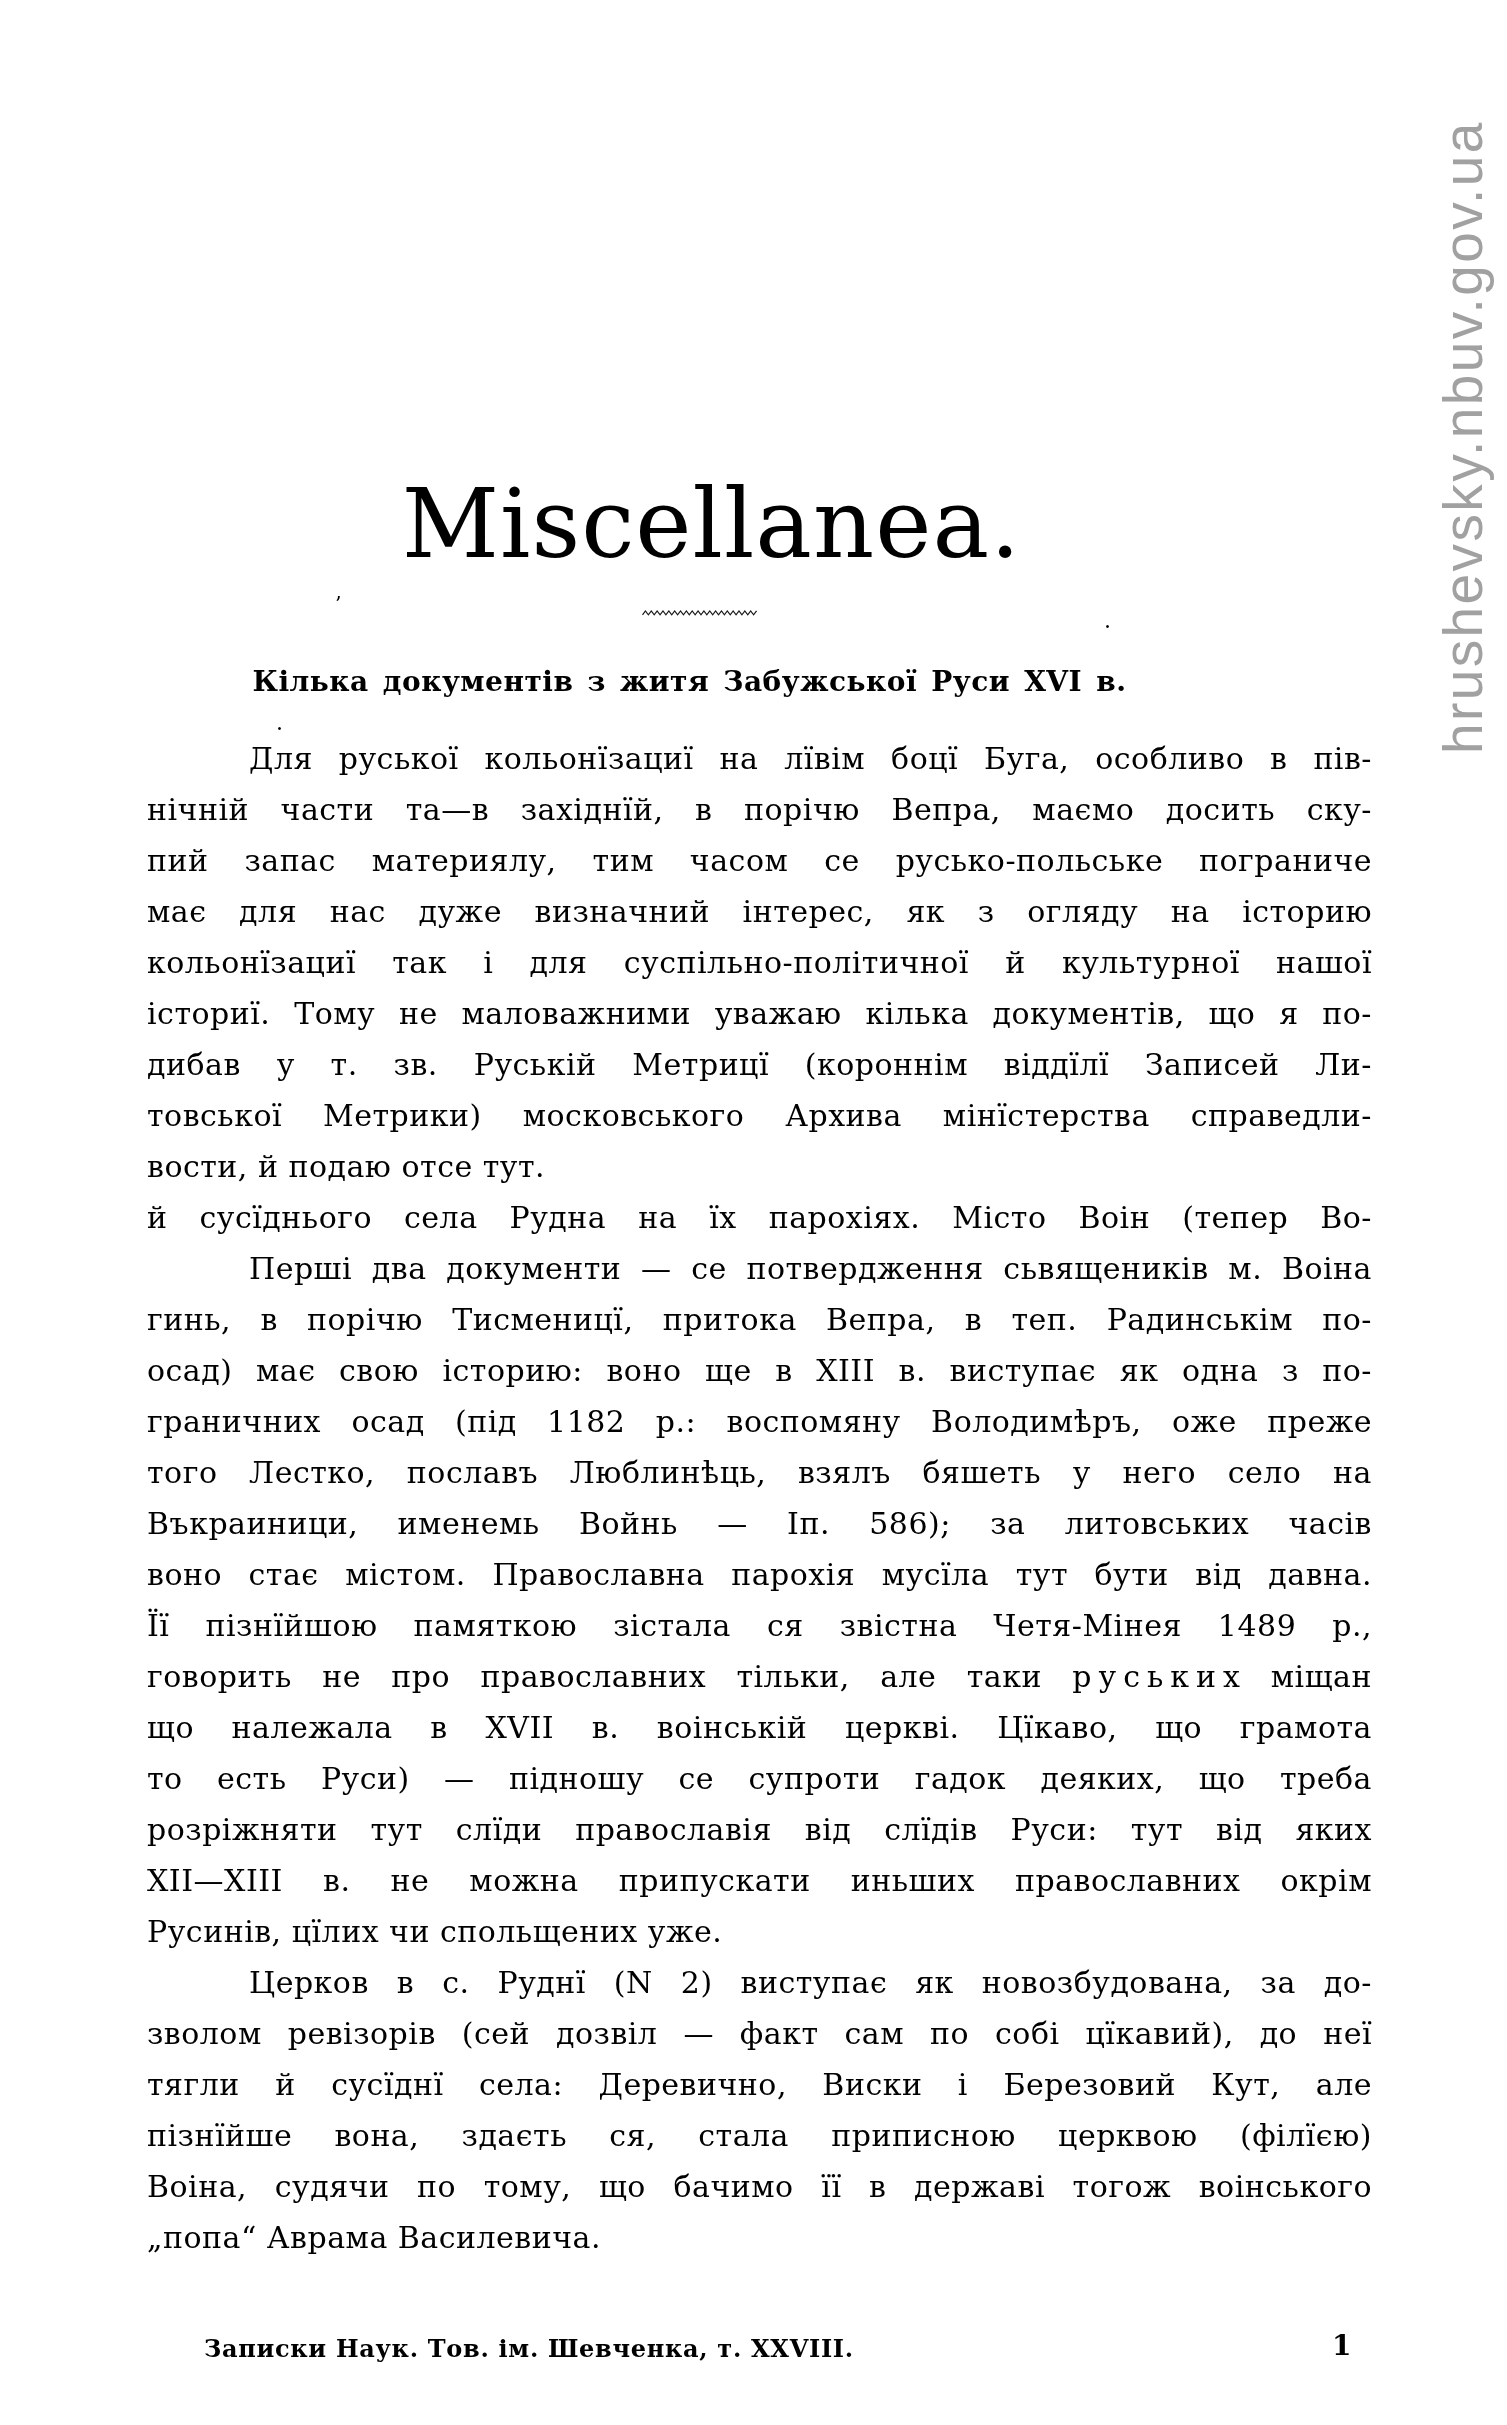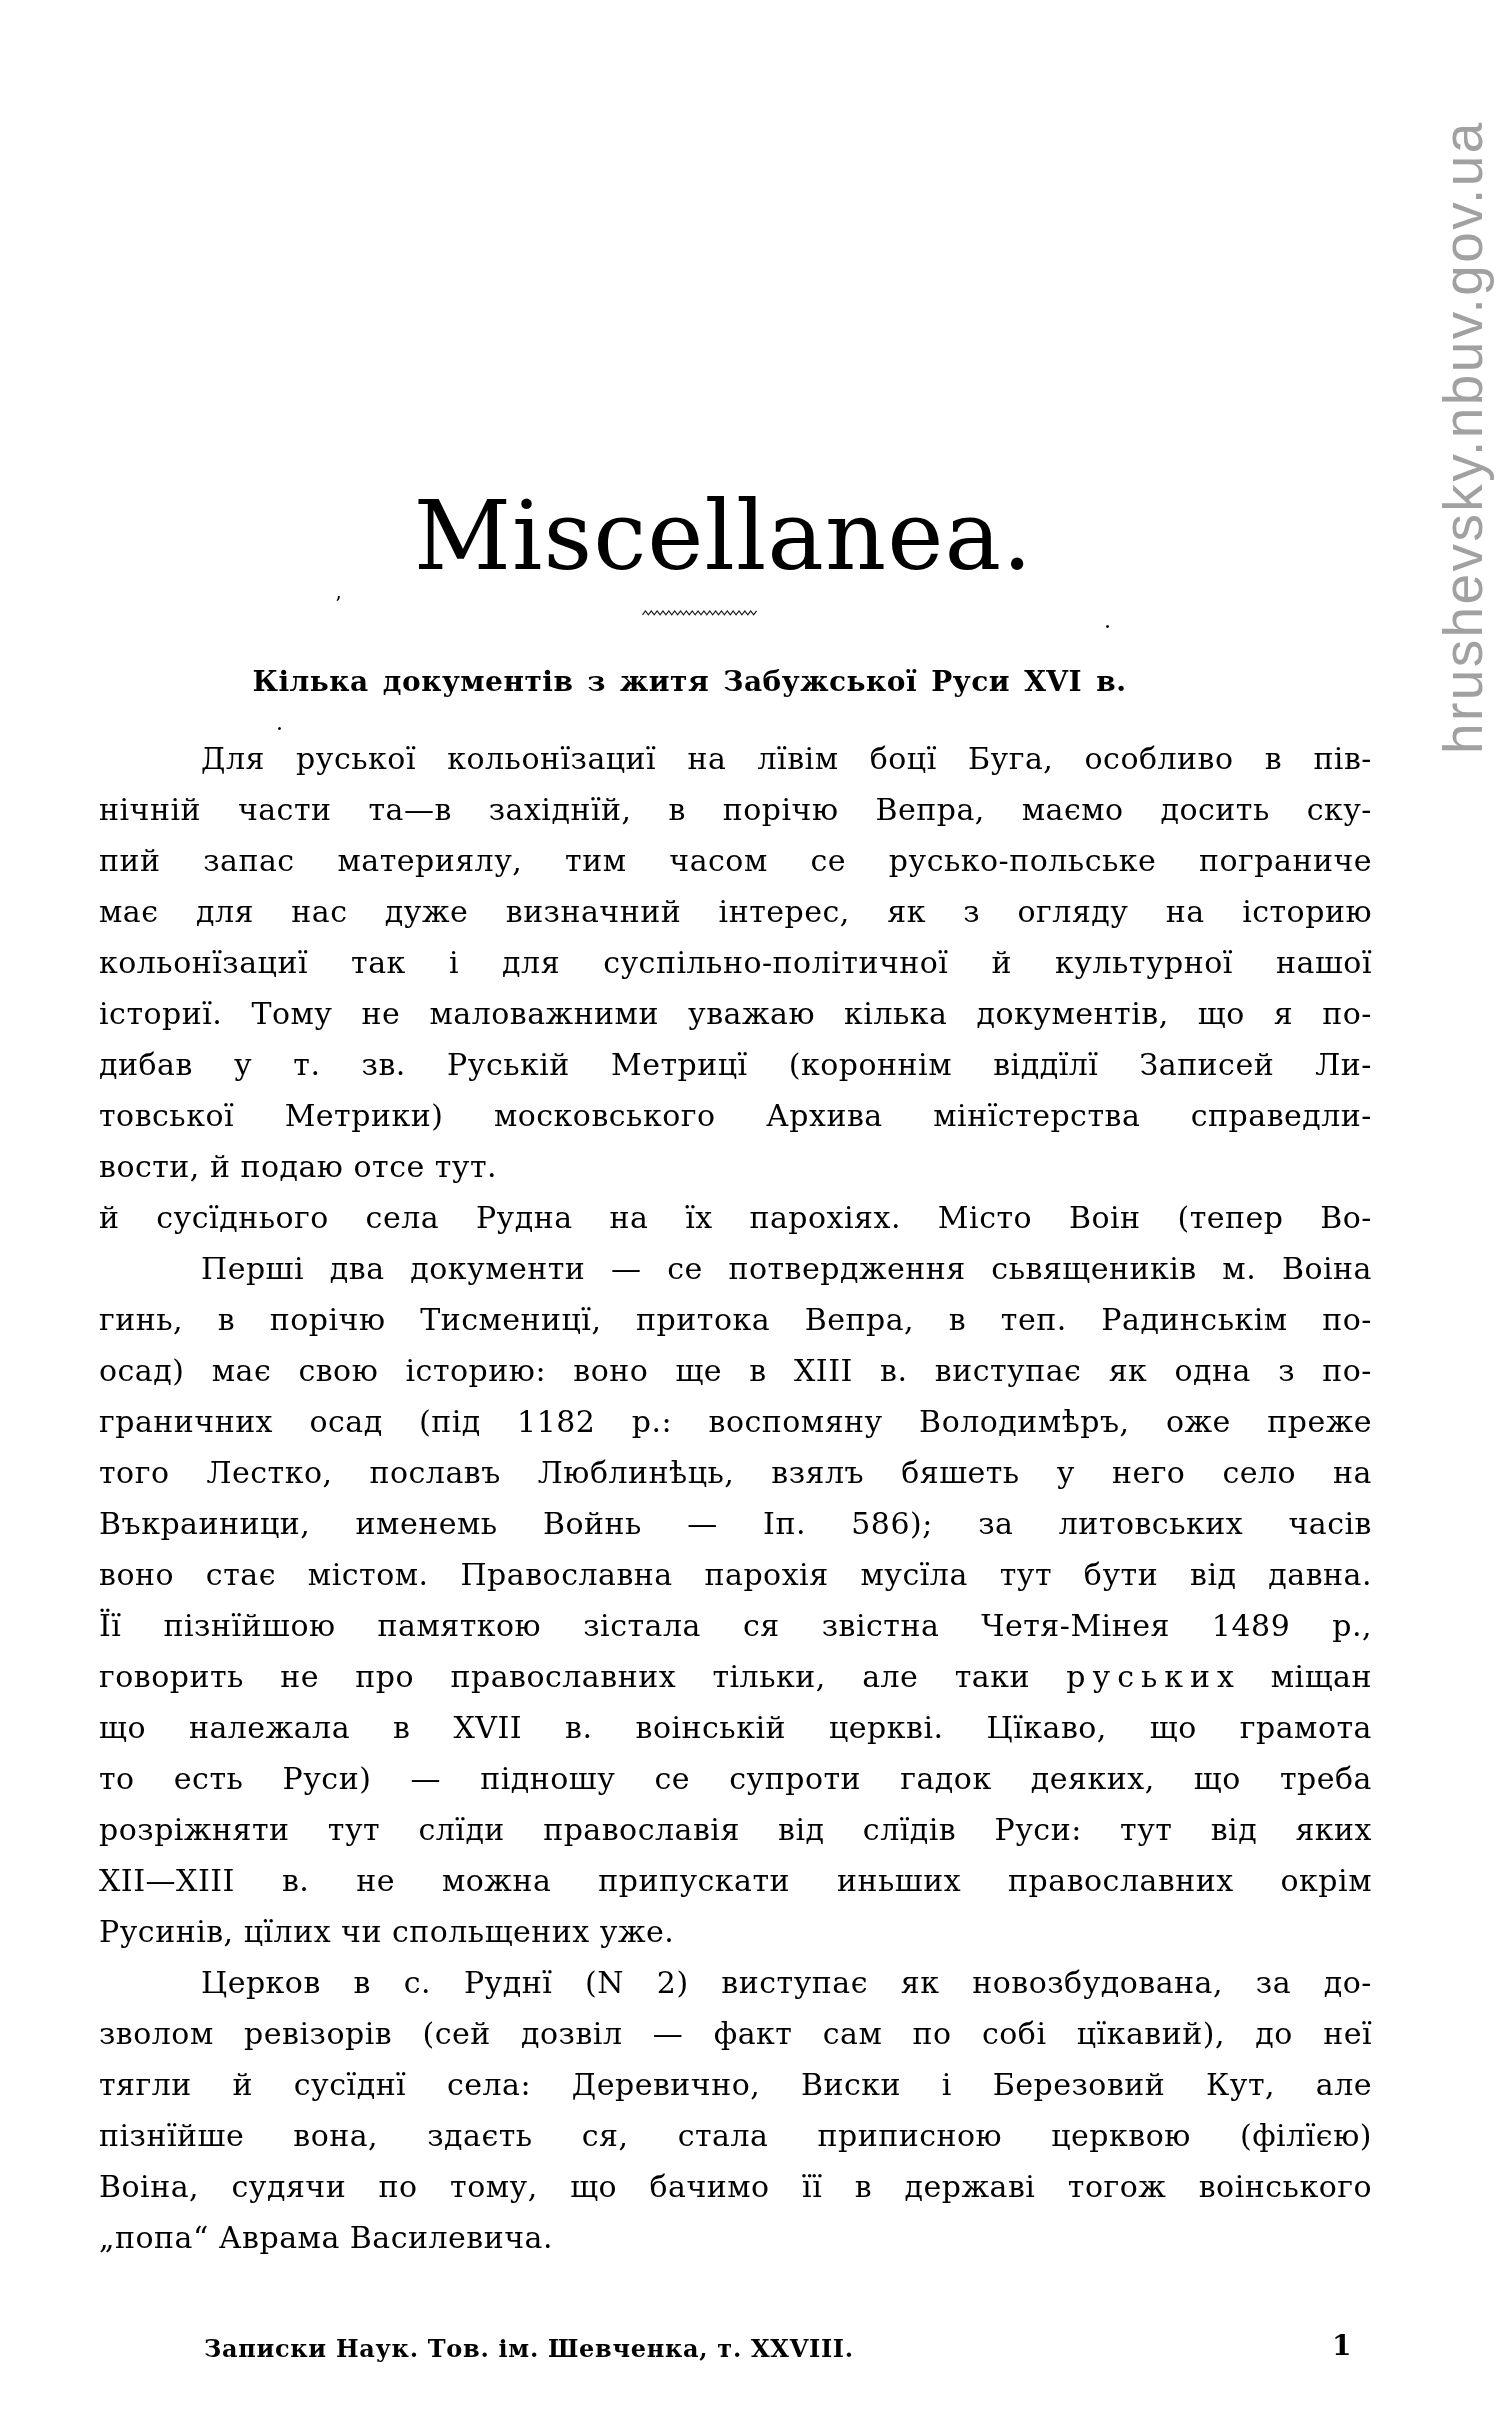--- a/index.html
+++ b/index.html
@@ -24,21 +24,21 @@
     font-size: 55px;
     letter-spacing: 2.4px;
     color: #a1a1a1;
     white-space: nowrap;
   }
   .title {
     position: absolute;
     top: 473px;
     left: 99px;
     width: 1273px;
-    margin: 16px;
+    margin: 4px;
     text-align: center;
     transform: translateX(-28px);
     font-family: "DejaVu Serif", "Liberation Serif", serif;
     font-weight: normal;
     font-size: 95px;
     letter-spacing: 1px;
     line-height: 1;
   }
   .divider {
     position: absolute;
@@ -77,20 +77,21 @@
     width: 1273px;
     font-size: 30px;
     line-height: 51px;
     letter-spacing: 0.5px;
   }
   .line {
     text-align: justify;
     text-align-last: justify;
     -moz-text-align-last: justify;
     text-justify: inter-word;
+    margin-left: 48px;
   }
   .line.first { text-indent: 102px; }
   .line.last  { text-align: left; text-align-last: left; -moz-text-align-last: left; }
   .footer-citation {
     position: absolute;
     left: 204px;
     top: 2334px;
     font-weight: bold;
     font-size: 24px;
     letter-spacing: 0.7px;

